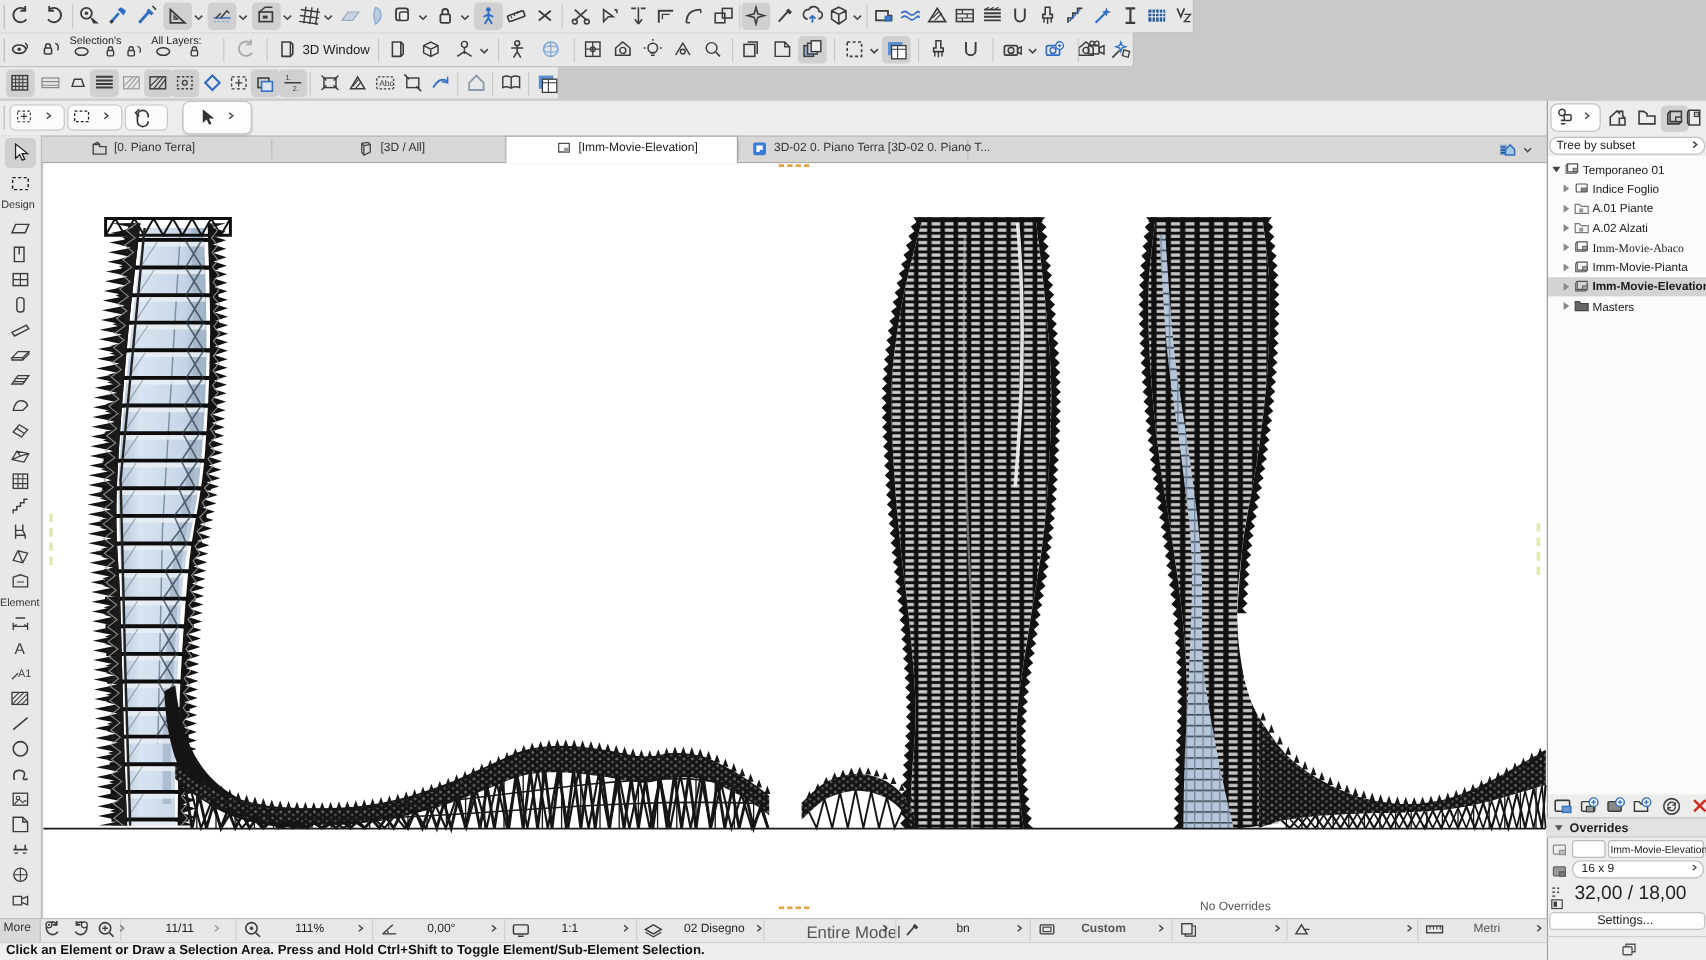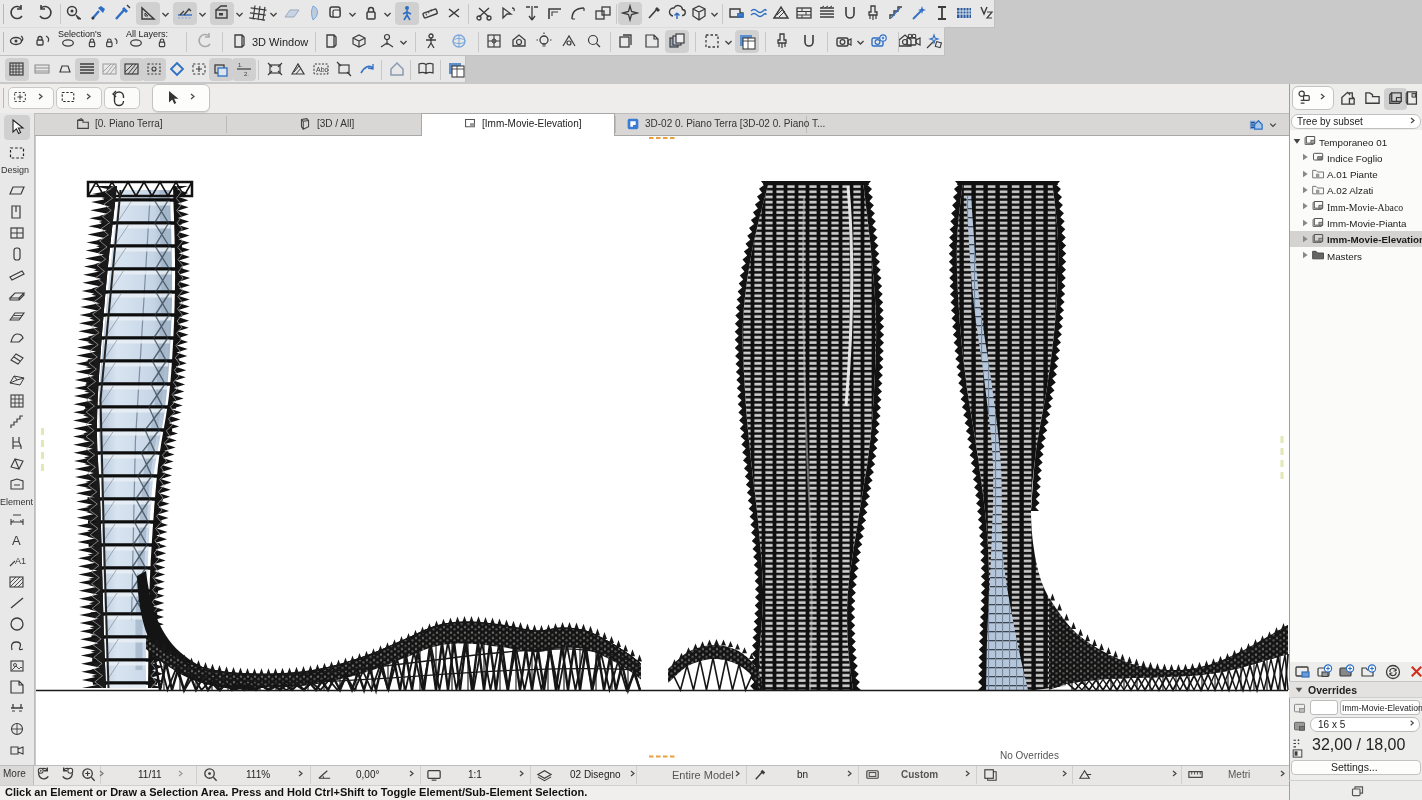--- a/index.html
+++ b/index.html
@@ -737,21 +737,21 @@
     <rect x="9" y="9" width="6" height="4.5" fill="#bbb" stroke="#888" stroke-width="1"></rect>
   </svg>
 <div class="a" style="left:1310px;top:700px;width:28px;height:15px;background:#fff;border:1px solid #bbb;border-radius:3px"></div>
 <div class="a" style="left:1340px;top:700px;width:80px;height:15px;background:#fff;border:1px solid #bbb;border-radius:3px"></div>
 <div class="a" style="left:1342px;top:703px;font-size:8.6px;color:#222;font-weight:normal;white-space:nowrap;">Imm-Movie-Elevation</div>
 <svg class="a" style="left:1292px;top:719px" width="15" height="15" viewBox="0 0 18 18">
     <rect x="3" y="4" width="12" height="9" rx="1" fill="#999" stroke="#666" stroke-width="1.2"></rect>
     <rect x="9" y="9" width="6" height="4.5" fill="#777" stroke="#555" stroke-width="1"></rect>
   </svg>
 <div class="a" style="left:1310px;top:717px;width:110px;height:15px;background:#fff;border:1px solid #bbb;border-radius:7px"></div>
-<div class="a" style="left:1318px;top:719px;font-size:10px;color:#222;font-weight:normal;white-space:nowrap;">16 x 5</div>
+<div class="a" style="left:1318px;top:719px;font-size:10px;color:#222;font-weight:normal;white-space:nowrap;">16 x 9</div>
 <svg class="a" style="left:1408px;top:719px" width="8" height="8" viewBox="0 0 18 18">
     <path d="M6 4 L12 9 L6 14" fill="none" stroke="#444" stroke-width="2.4"></path>
   </svg>
 <svg class="a" style="left:1291px;top:736px" width="15" height="15" viewBox="0 0 18 18">
     <path d="M3 5 L6 5 M3 9 L6 9 M3 13 L6 13" stroke="#3c3c3c" stroke-width="1.3"></path>
     <circle cx="9" cy="5" r="1" fill="#3c3c3c"></circle>
     <circle cx="9" cy="9" r="1" fill="#3c3c3c"></circle>
   </svg>
 <div class="a" style="left:1312px;top:736px;font-size:16px;color:#222;font-weight:normal;white-space:nowrap;">32,00 / 18,00</div>
 <svg class="a" style="left:1291px;top:747px" width="13" height="13" viewBox="0 0 18 18">
@@ -820,21 +820,21 @@
 <div class="a" style="left:530px;top:766px;width:1px;height:18px;background:#cfcfcf"></div>
 <svg class="a" style="left:536px;top:766px" width="17" height="17" viewBox="0 0 18 18">
     <path d="M2 9 L9 5 L16 9 L9 13 Z" fill="none" stroke="#3c3c3c" stroke-width="1.2"></path>
     <path d="M2 11.5 L9 15.5 L16 11.5" fill="none" stroke="#3c3c3c" stroke-width="1.1"></path>
   </svg>
 <div class="a" style="left:570px;top:769px;font-size:10px;color:#222;font-weight:normal;white-space:nowrap;">02 Disegno</div>
 <svg class="a" style="left:628px;top:769px" width="9" height="9" viewBox="0 0 18 18">
     <path d="M6 4 L12 9 L6 14" fill="none" stroke="#444" stroke-width="2.4"></path>
   </svg>
 <div class="a" style="left:636px;top:766px;width:1px;height:18px;background:#cfcfcf"></div>
-<div class="a" style="left:672px;top:769px;font-size:11px;color:#555;font-weight:normal;white-space:nowrap;text-align:center;">Entire Model</div>
+<div class="a" style="left:672px;top:769px;font-size:14px;color:#555;font-weight:normal;white-space:nowrap;text-align:center;">Entire Model</div>
 <svg class="a" style="left:733px;top:769px" width="9" height="9" viewBox="0 0 18 18">
     <path d="M6 4 L12 9 L6 14" fill="none" stroke="#444" stroke-width="2.4"></path>
   </svg>
 <div class="a" style="left:746px;top:766px;width:1px;height:18px;background:#cfcfcf"></div>
 <svg class="a" style="left:752px;top:766px" width="17" height="17" viewBox="0 0 18 18">
     <path d="M4 14 L11 6" stroke="#3c3c3c" stroke-width="1.5"></path>
     <path d="M11 4 L14 7 L12 9 L9 6 Z" fill="#3c3c3c"></path>
   </svg>
 <div class="a" style="left:797px;top:769px;font-size:10px;color:#222;font-weight:normal;white-space:nowrap;">bn</div>
 <svg class="a" style="left:845px;top:769px" width="9" height="9" viewBox="0 0 18 18">

